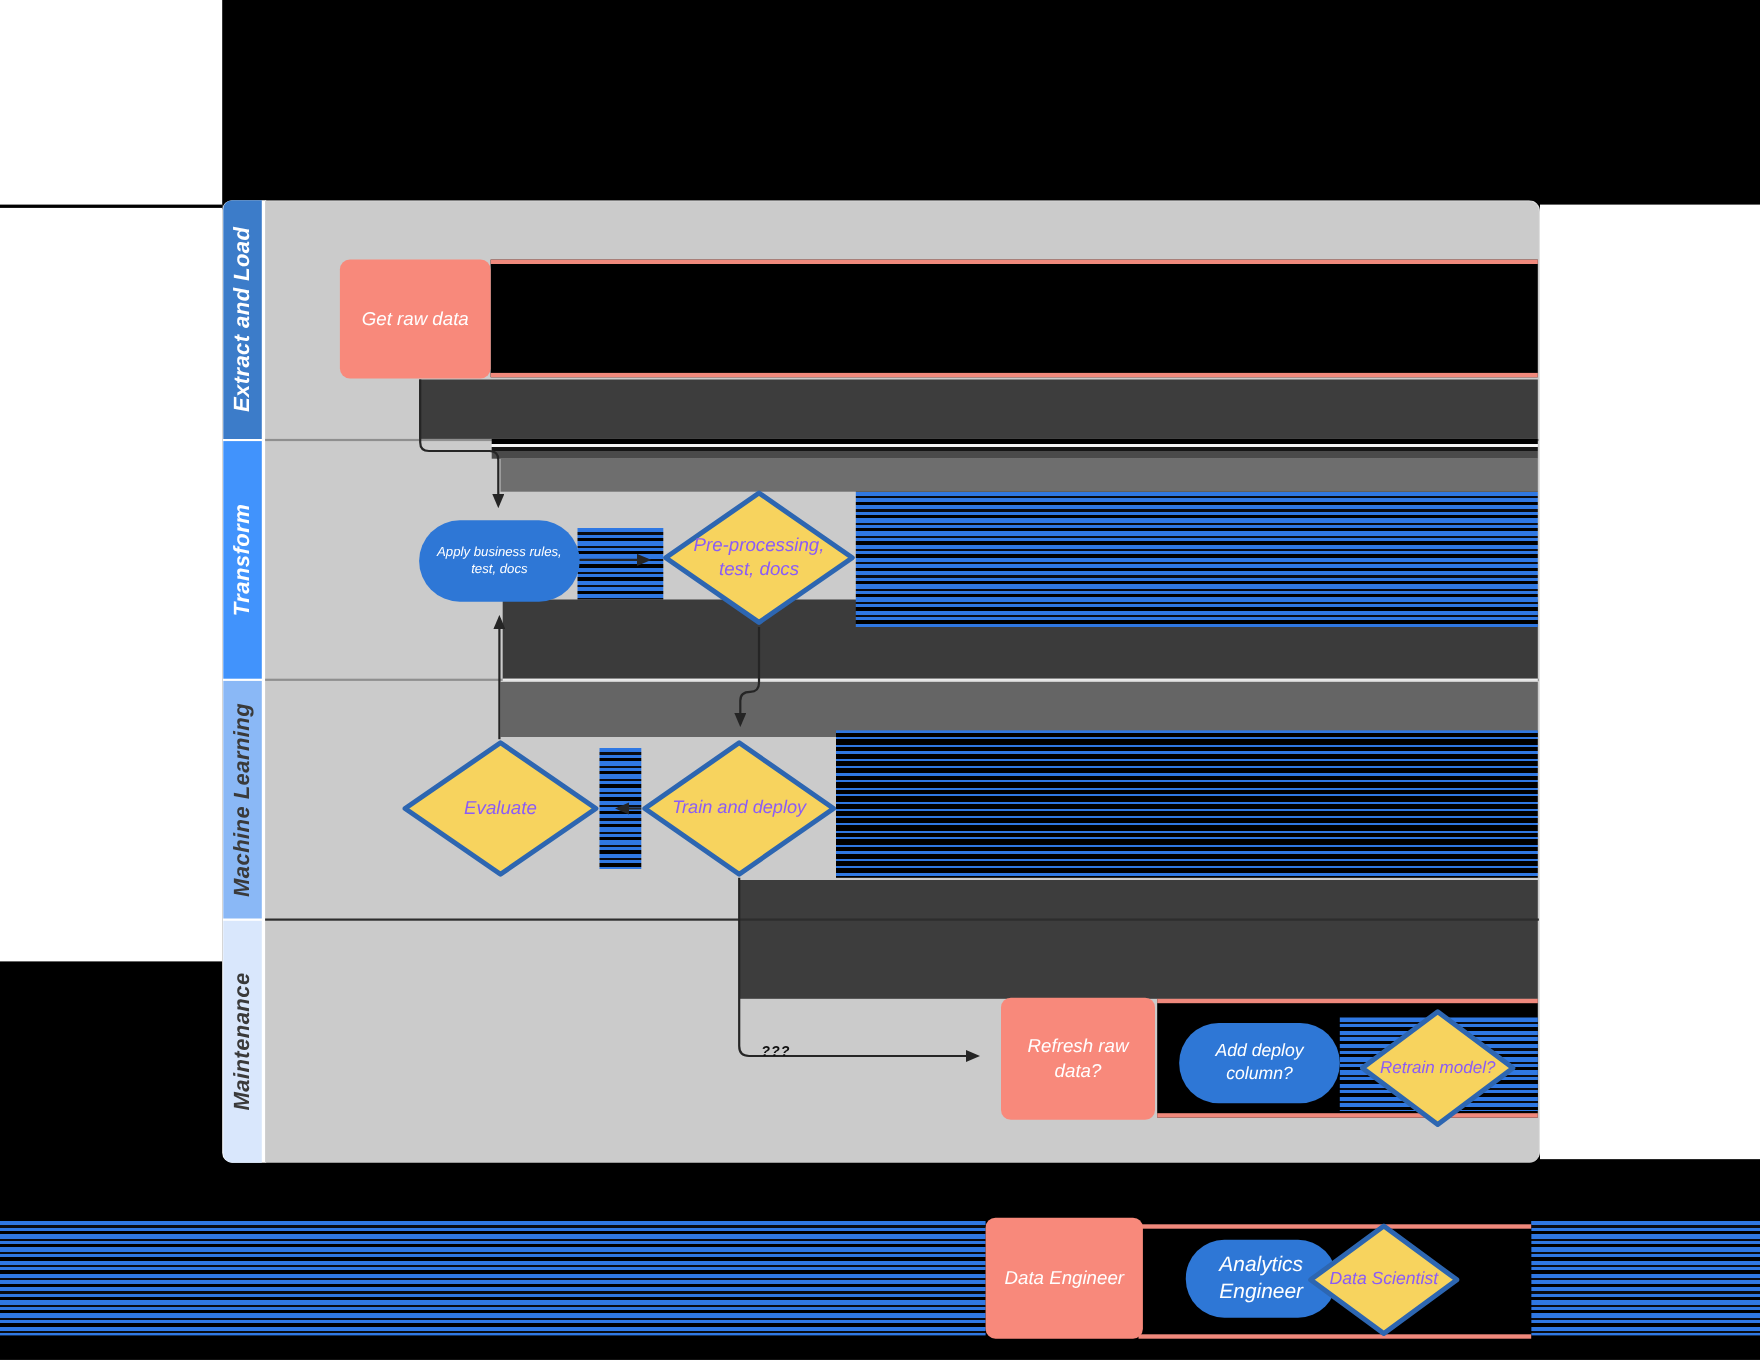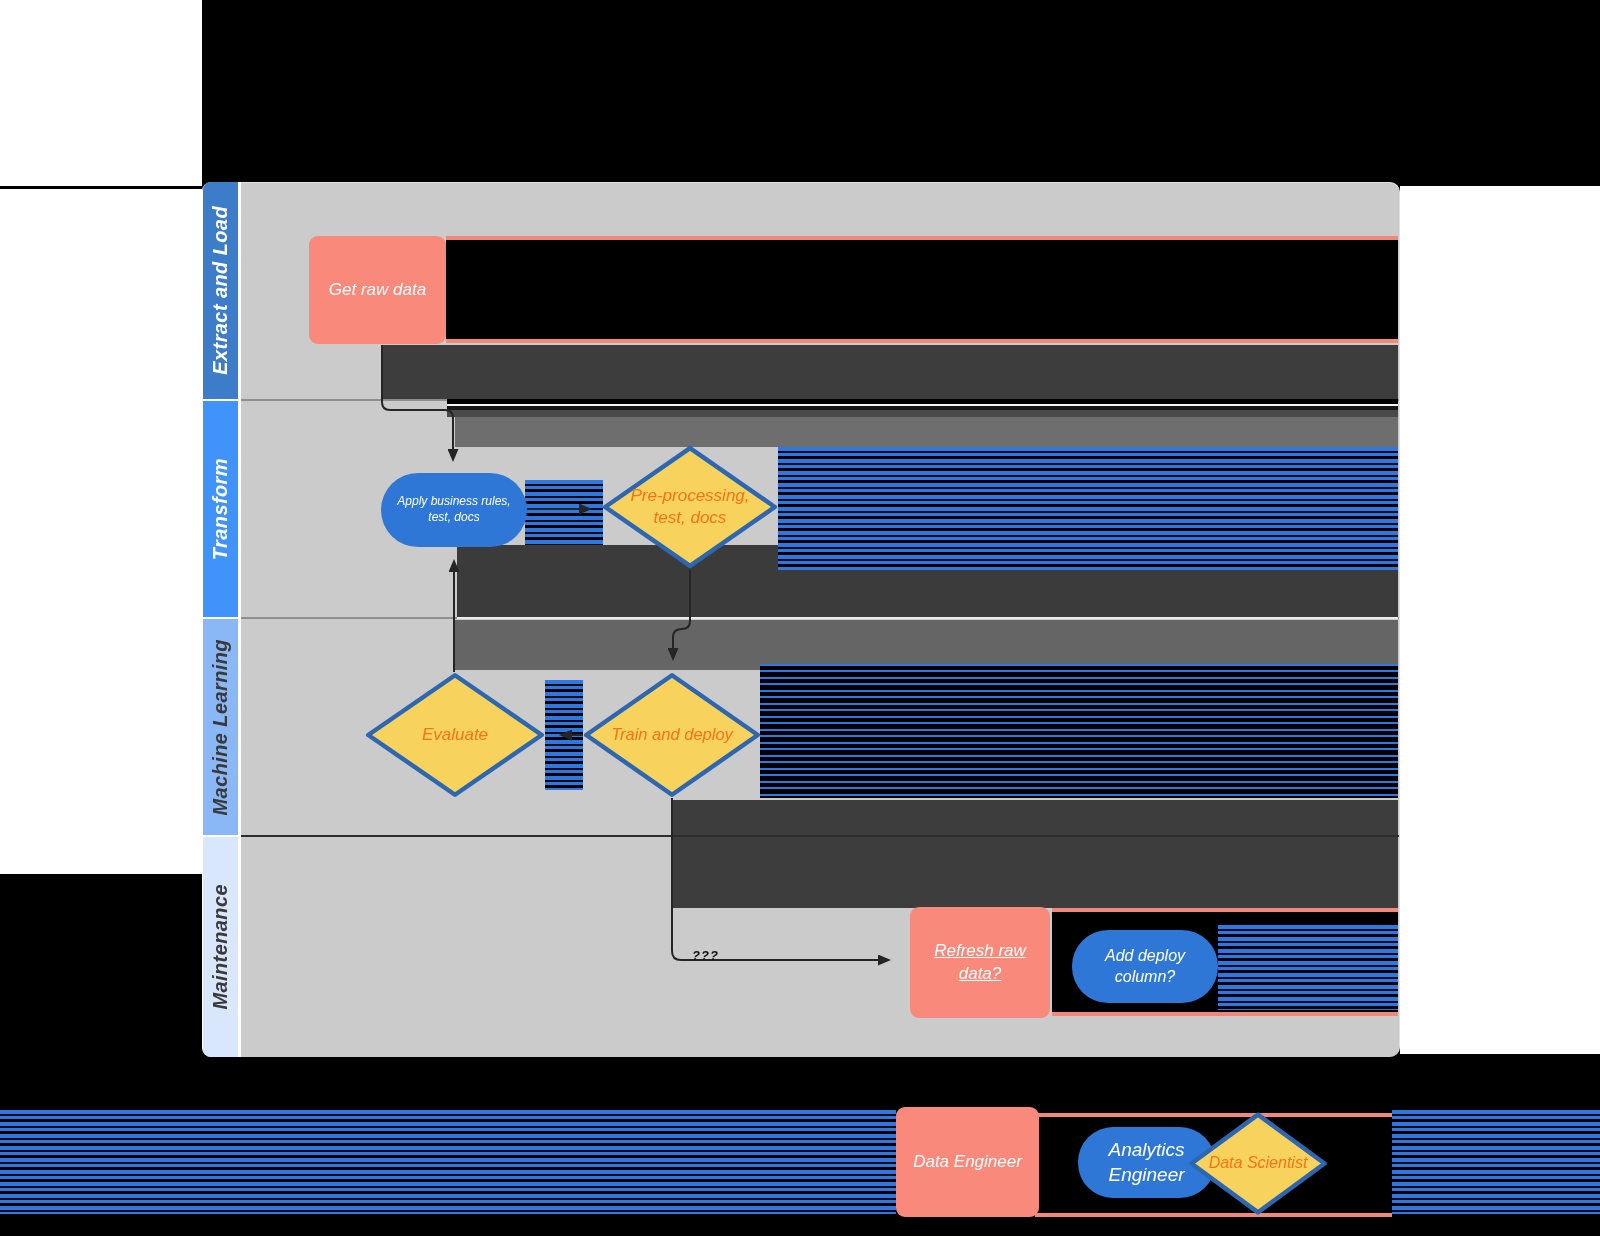--- a/index.html
+++ b/index.html
@@ -69,27 +69,27 @@
   #glitch-label{position:absolute;left:692px;top:948px;font-size:13px;font-weight:bold;font-style:italic;
        color:#101010;z-index:7;letter-spacing:1px;}
 
   
   .node{position:absolute;display:flex;align-items:center;justify-content:center;text-align:center;
         font-style:italic;z-index:6;line-height:1.3;}
   .salmon{background:#f8897b;border-radius:9px;color:#ffffff;}
   .stadium{background:#2e77d6;color:#ffffff;}
   .diamond{background:transparent;}
   .diamond svg{position:absolute;left:0;top:0;width:100%;height:100%;}
-  .diamond .dlabel{position:relative;color:#f97316;padding:0 14px;}
+  .diamond .dlabel{position:relative;color:#8b5cf6;padding:0 14px;}
   #n-get-raw{left:309px;top:236px;width:137px;height:108px;font-size:17px;}
   #n-apply{left:381px;top:473px;width:146px;height:74px;border-radius:37px;font-size:12px;padding:0 10px;}
   #n-preproc{left:602px;top:445px;width:176px;height:124px;font-size:17px;}
   #n-evaluate{left:365px;top:672px;width:180px;height:126px;font-size:17px;}
   #n-train{left:583px;top:672px;width:178px;height:126px;font-size:16.5px;}
-  #n-refresh{left:910px;top:907px;width:140px;height:111px;font-size:17px;padding:0 8px;text-decoration:underline;}
+  #n-refresh{left:910px;top:907px;width:140px;height:111px;font-size:17px;padding:0 8px;}
   #n-addcol{left:1072px;top:930px;width:146px;height:73px;border-radius:36px;font-size:16px;padding:0 12px;}
   #n-retrain{left:1236px;top:917px;width:142px;height:108px;font-size:15.5px;}
   #lg-data-eng{left:896px;top:1107px;width:143px;height:110px;font-size:17px;}
   #lg-analytics{left:1078px;top:1127px;width:137px;height:71px;border-radius:35px;font-size:19px;padding:0 14px;}
   #lg-scientist{left:1189px;top:1112px;width:138px;height:103px;font-size:16px;}
 </style>
 </head>
 <body>
 
 <div id="canvas">
@@ -177,20 +177,26 @@
       <polygon points="50,1.8 98.2,35 50,68.2 1.8,35" fill="#f7d35e" stroke="#2d66b1" stroke-width="4.5" stroke-linejoin="round" vector-effect="non-scaling-stroke"></polygon>
     </svg>
     <span class="dlabel">Evaluate</span>
   </div>
   <div class="node salmon" id="n-refresh">
     <span>Refresh raw data?</span>
   </div>
   <div class="node stadium" id="n-addcol">
     <span>Add deploy column?</span>
   </div>
+  <div class="node diamond" id="n-retrain">
+    <svg viewBox="0 0 100 70" preserveAspectRatio="none">
+      <polygon points="50,1.8 98.2,35 50,68.2 1.8,35" fill="#f7d35e" stroke="#2d66b1" stroke-width="4.5" stroke-linejoin="round" vector-effect="non-scaling-stroke"></polygon>
+    </svg>
+    <span class="dlabel">Retrain model?</span>
+  </div>
 
   <div class="node salmon" id="lg-data-eng">
     <span>Data Engineer</span>
   </div>
   <div class="node stadium" id="lg-analytics">
     <span>Analytics Engineer</span>
   </div>
   <div class="node diamond" id="lg-scientist">
     <svg viewBox="0 0 100 70" preserveAspectRatio="none">
       <polygon points="50,1.8 98.2,35 50,68.2 1.8,35" fill="#f7d35e" stroke="#2d66b1" stroke-width="4.5" stroke-linejoin="round" vector-effect="non-scaling-stroke"></polygon>

